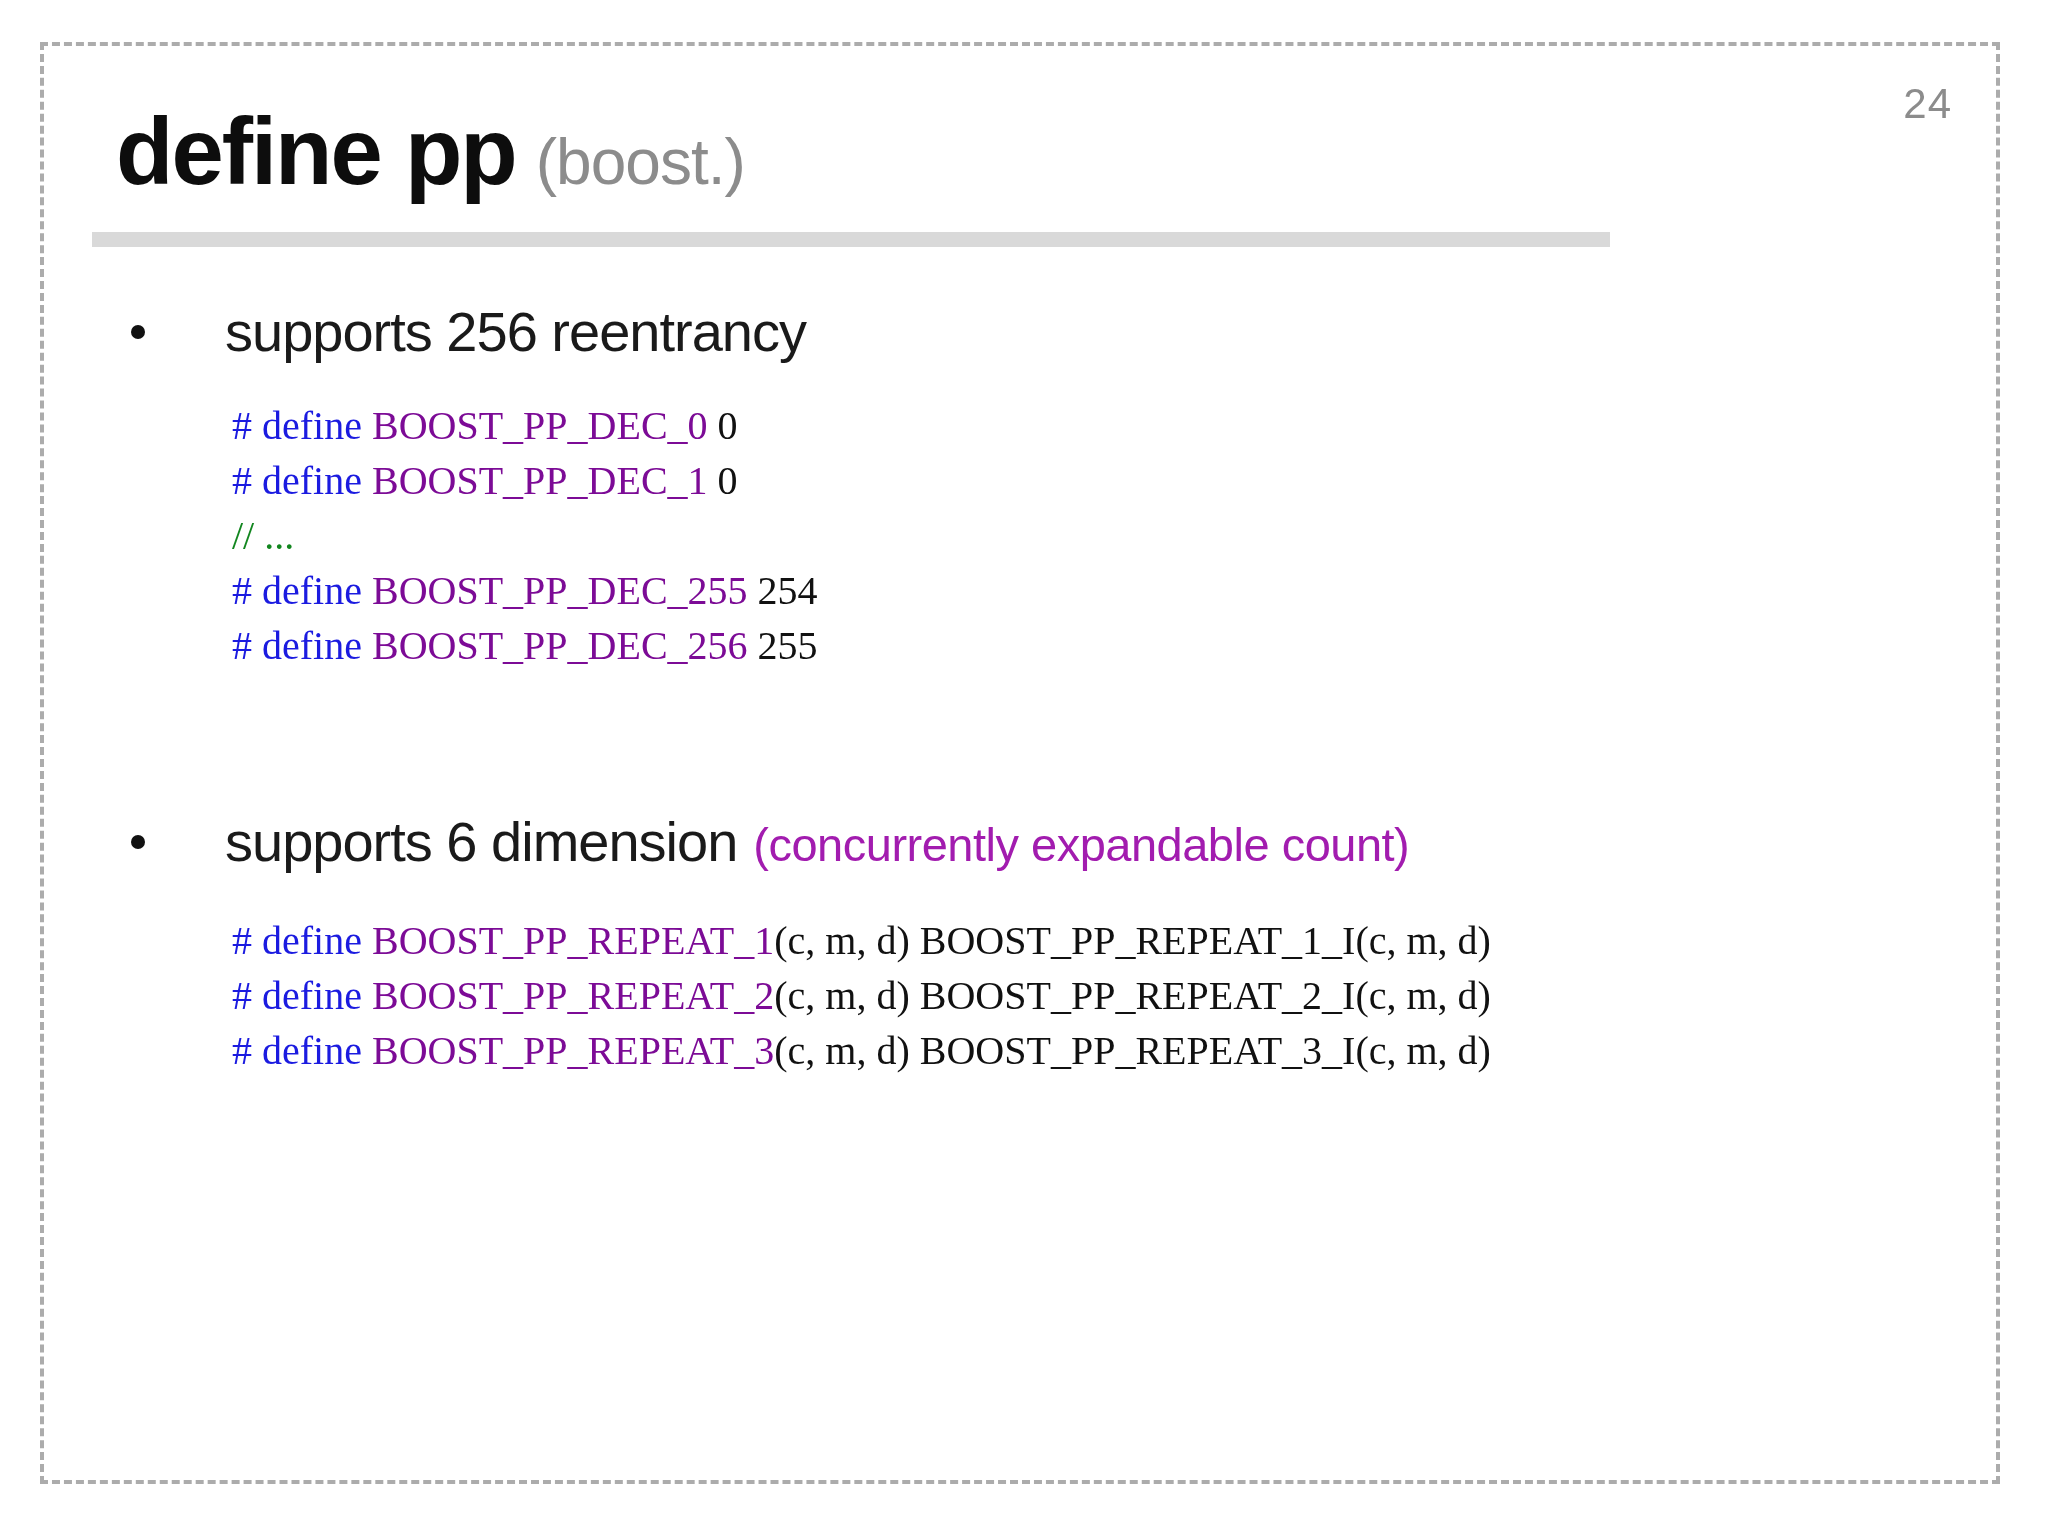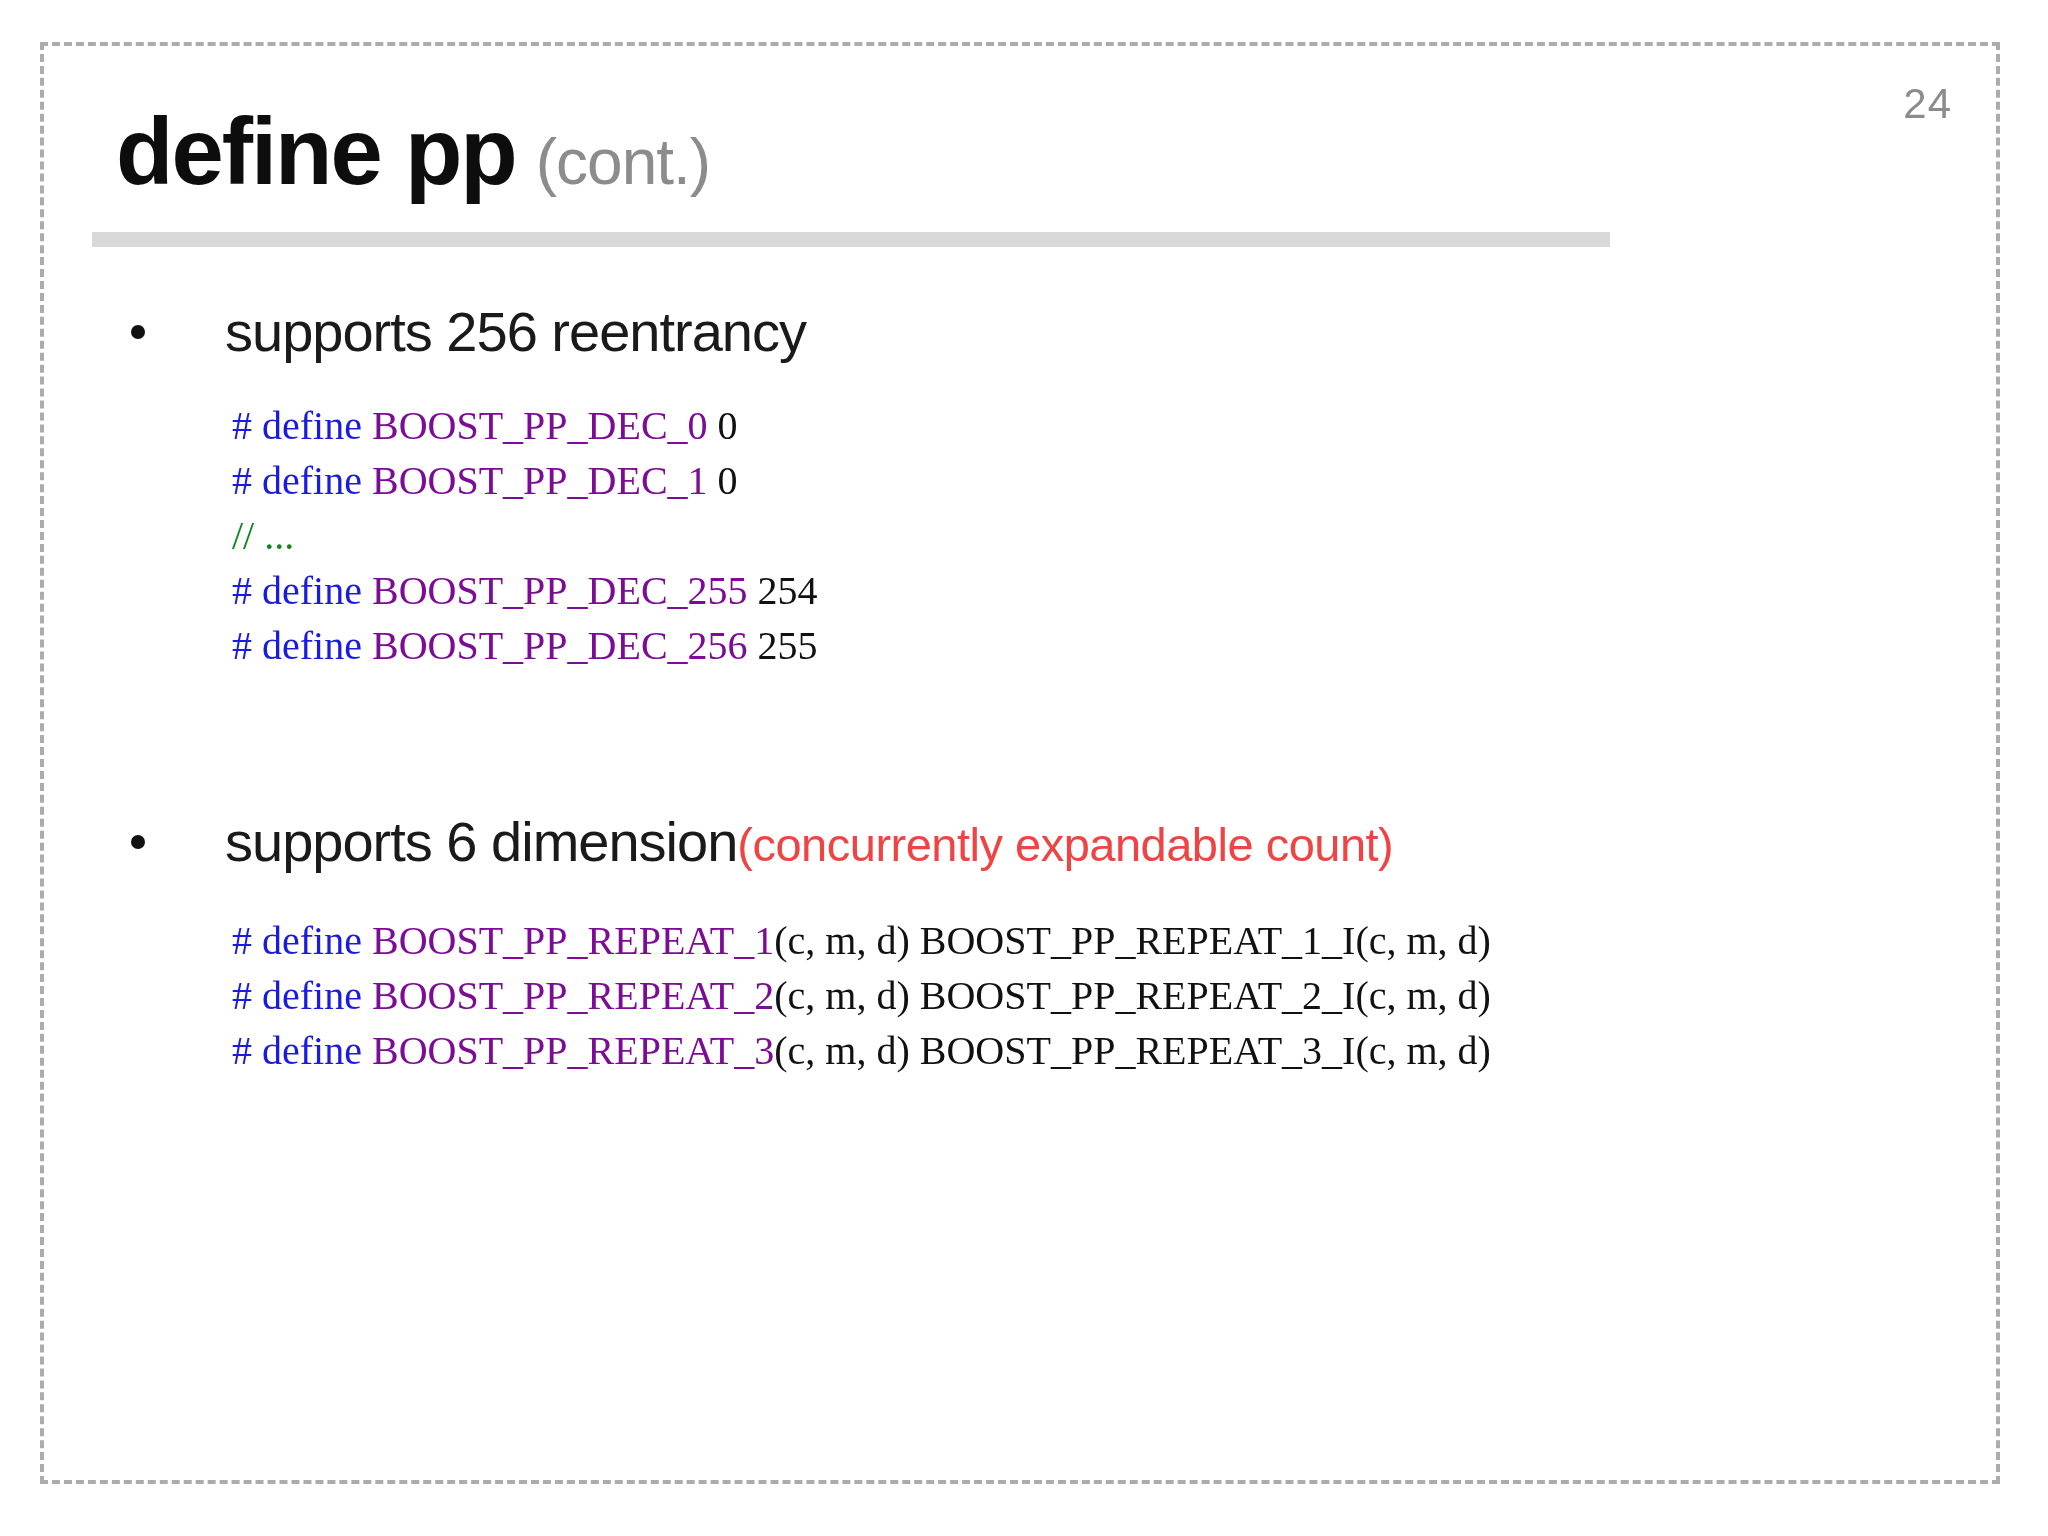--- a/index.html
+++ b/index.html
@@ -74,22 +74,23 @@
   }
   .bullet-text {
     font-size: 56px;
     color: #1a1a1a;
     letter-spacing: -1px;
     line-height: 62px;
     margin-left: 18px;
   }
   .bullet-note {
     font-size: 47px;
-    color: #ef4444;
+    color: #a21caf;
     letter-spacing: -0.5px;
+    margin-left: 16px;
   }
   .code-block {
     position: absolute;
     left: 188px;
     font-family: Liberation Serif, serif;
     font-size: 40px;
     line-height: 55px;
     white-space: pre;
   }
   .code-line { height: 55px; }
@@ -98,21 +99,21 @@
   .cc { color: var(--c-comment); }
   .cp { color: var(--c-plain); }
 </style>
 </head>
 <body>
 
 <div class="slide">
   <div class="page-number">24</div>
 
   <div class="title-block">
-    <span class="title-main">define pp</span><span class="title-suffix">(cont.)</span>
+    <span class="title-main">define pp</span><span class="title-suffix">(boost.)</span>
   </div>
 
   <div class="title-rule"></div>
 
   <div id="content">
       <div class="bullet-row" style="top: 255px;">
         <span class="bullet-dot"></span>
         <span class="bullet-text">supports 256 reentrancy</span>
       </div>
       <div class="code-block" style="top: 352px;"><div class="code-line"><span class="ck"># define </span><span class="cm">BOOST_PP_DEC_0</span><span class="cp"> 0</span></div><div class="code-line"><span class="ck"># define </span><span class="cm">BOOST_PP_DEC_1</span><span class="cp"> 0</span></div><div class="code-line"><span class="cc">// ...</span></div><div class="code-line"><span class="ck"># define </span><span class="cm">BOOST_PP_DEC_255</span><span class="cp"> 254</span></div><div class="code-line"><span class="ck"># define </span><span class="cm">BOOST_PP_DEC_256</span><span class="cp"> 255</span></div></div>

